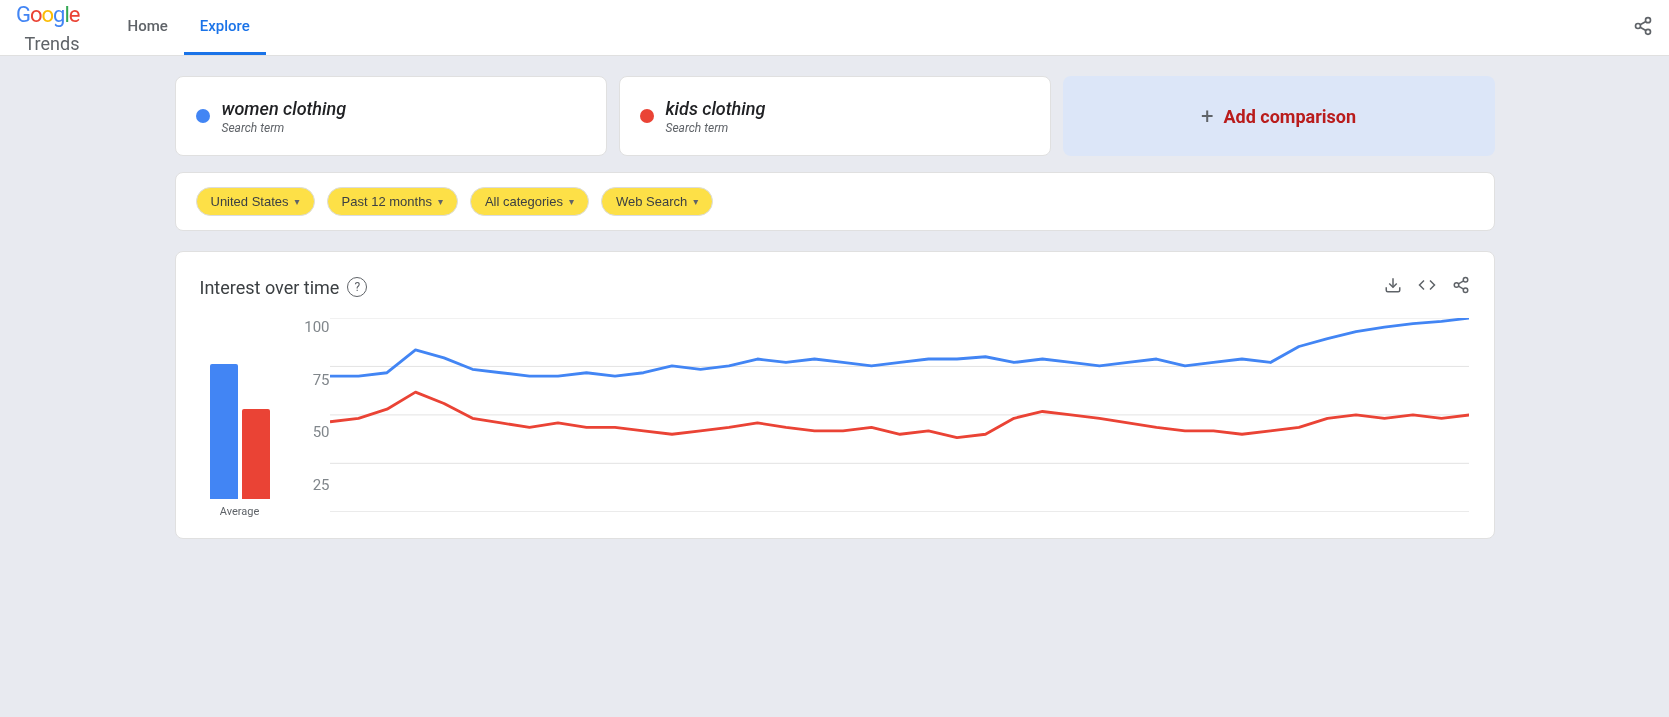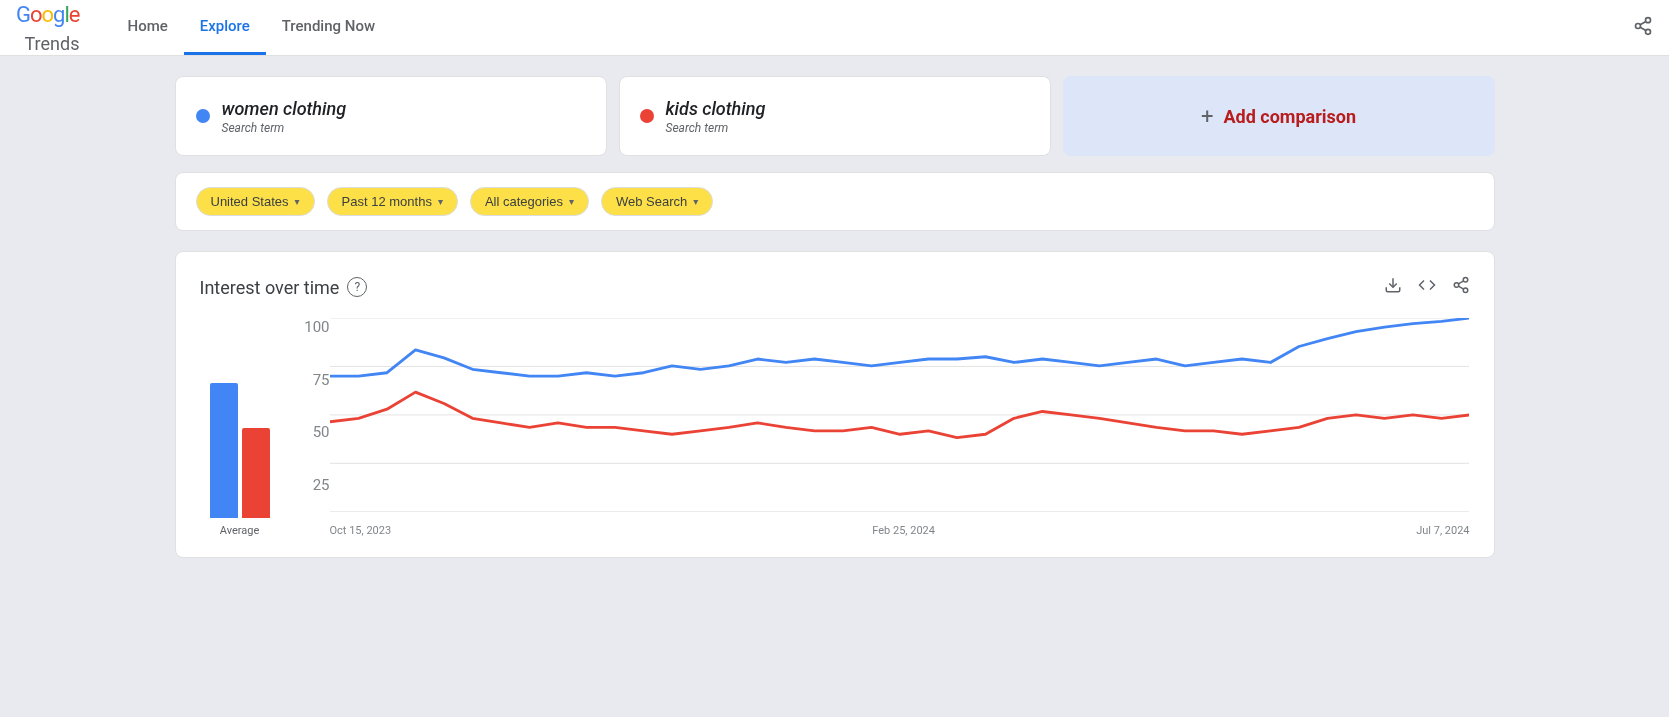--- a/index.html
+++ b/index.html
@@ -306,23 +306,20 @@
       <span class="logo-g">G</span><span class="logo-o1">o</span><span class="logo-o2">o</span><span class="logo-g2">g</span><span class="logo-l">l</span><span class="logo-e">e</span>
     </span>
     <span class="logo-trends">Trends</span>
   </div>
   <nav class="nav">
     <div class="nav-item">
       <span>Home</span>
     </div>
     <div class="nav-item active">
       <span>Explore</span>
-    </div>
-    <div class="nav-item">
-      <span>Trending Now</span>
     </div>
   </nav>
   <div class="header-right">
     <span class="share-icon-header">
       <svg width="20" height="20" viewBox="0 0 24 24" fill="none" stroke="#5f6368" stroke-width="2">
         <circle cx="18" cy="5" r="3"></circle>
           <circle cx="6" cy="12" r="3"></circle>
           <circle cx="18" cy="19" r="3"></circle>
         <line x1="8.59" y1="13.51" x2="15.42" y2="17.49"></line>
           <line x1="15.41" y1="6.51" x2="8.59" y2="10.49"></line>
@@ -520,22 +517,17 @@
                 875,88
                 900,85
                 925,88
                 950,85
                 975,88
                 1000,85
               "></polyline>
           </svg>
         </div>
 
-        <div class="x-axis-labels">
-          <span class="x-label">Oct 15, 2023</span>
-          <span class="x-label">Feb 25, 2024</span>
-          <span class="x-label">Jul 7, 2024</span>
-        </div>
       </div>
     </div>
   </div>
 
 </div>
 
 </body></html>

